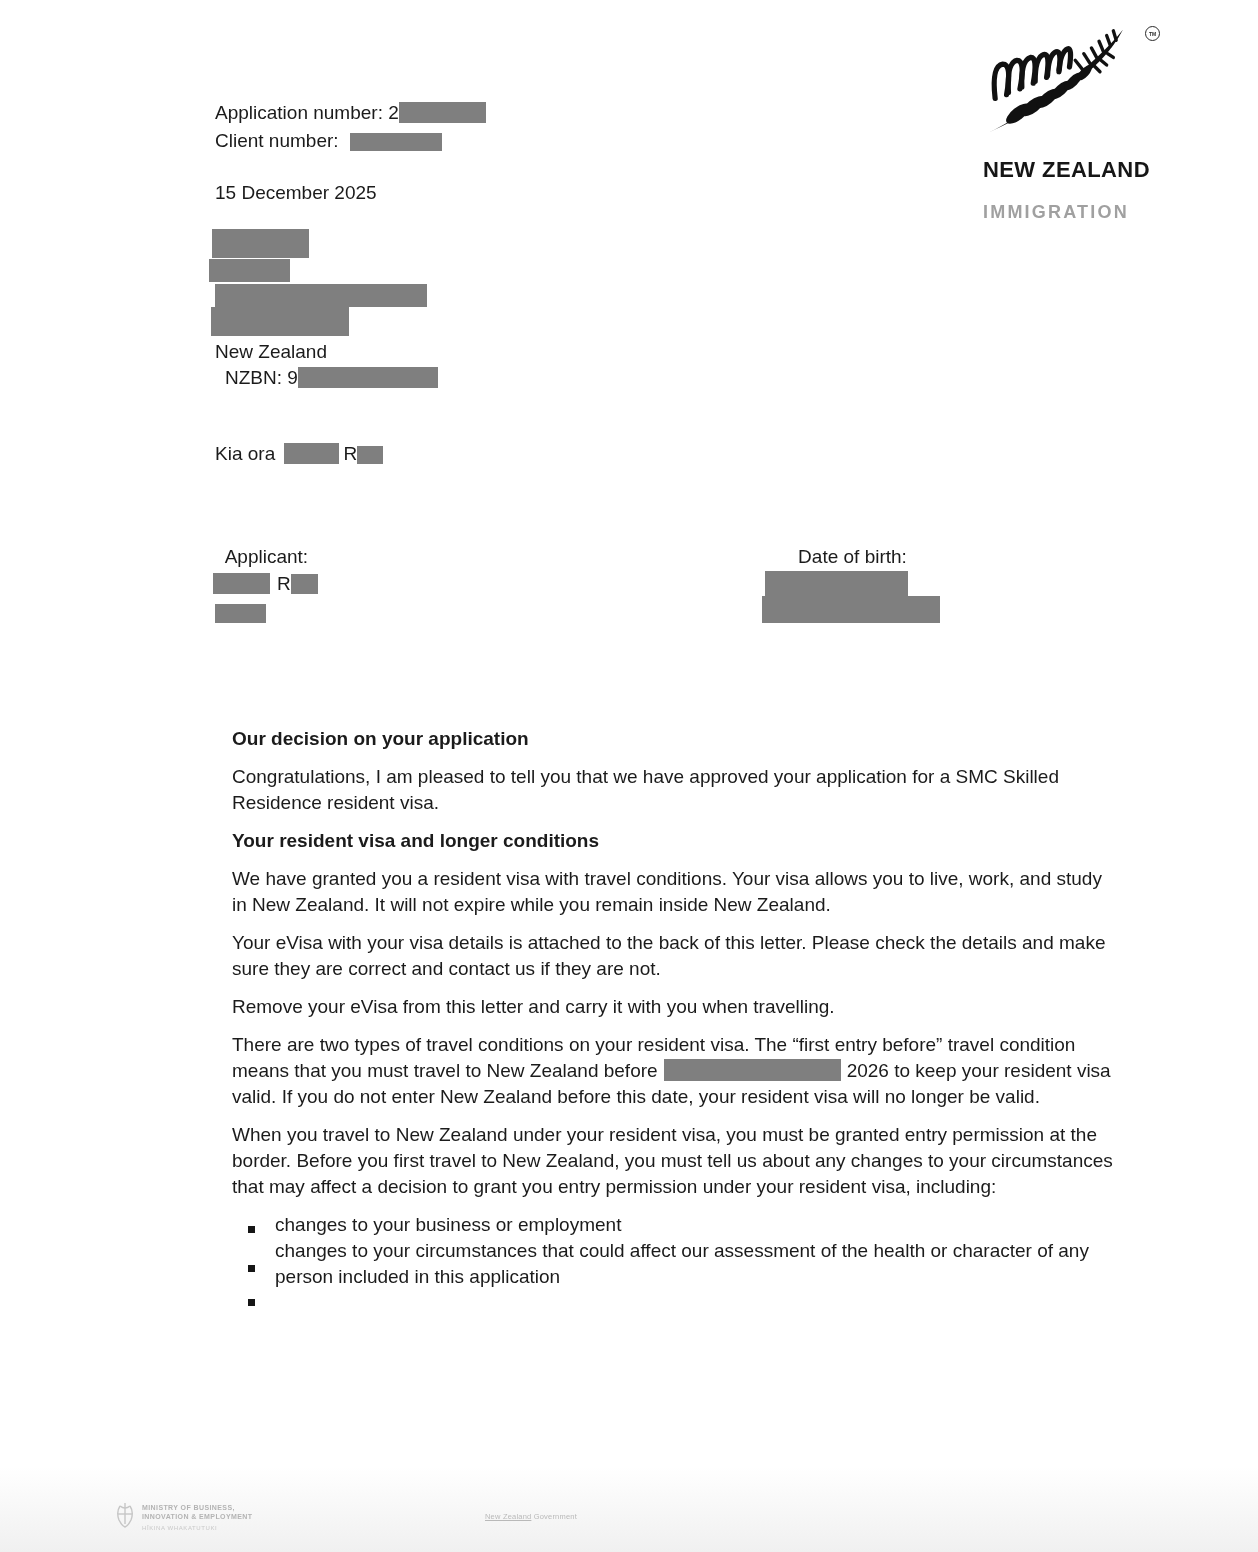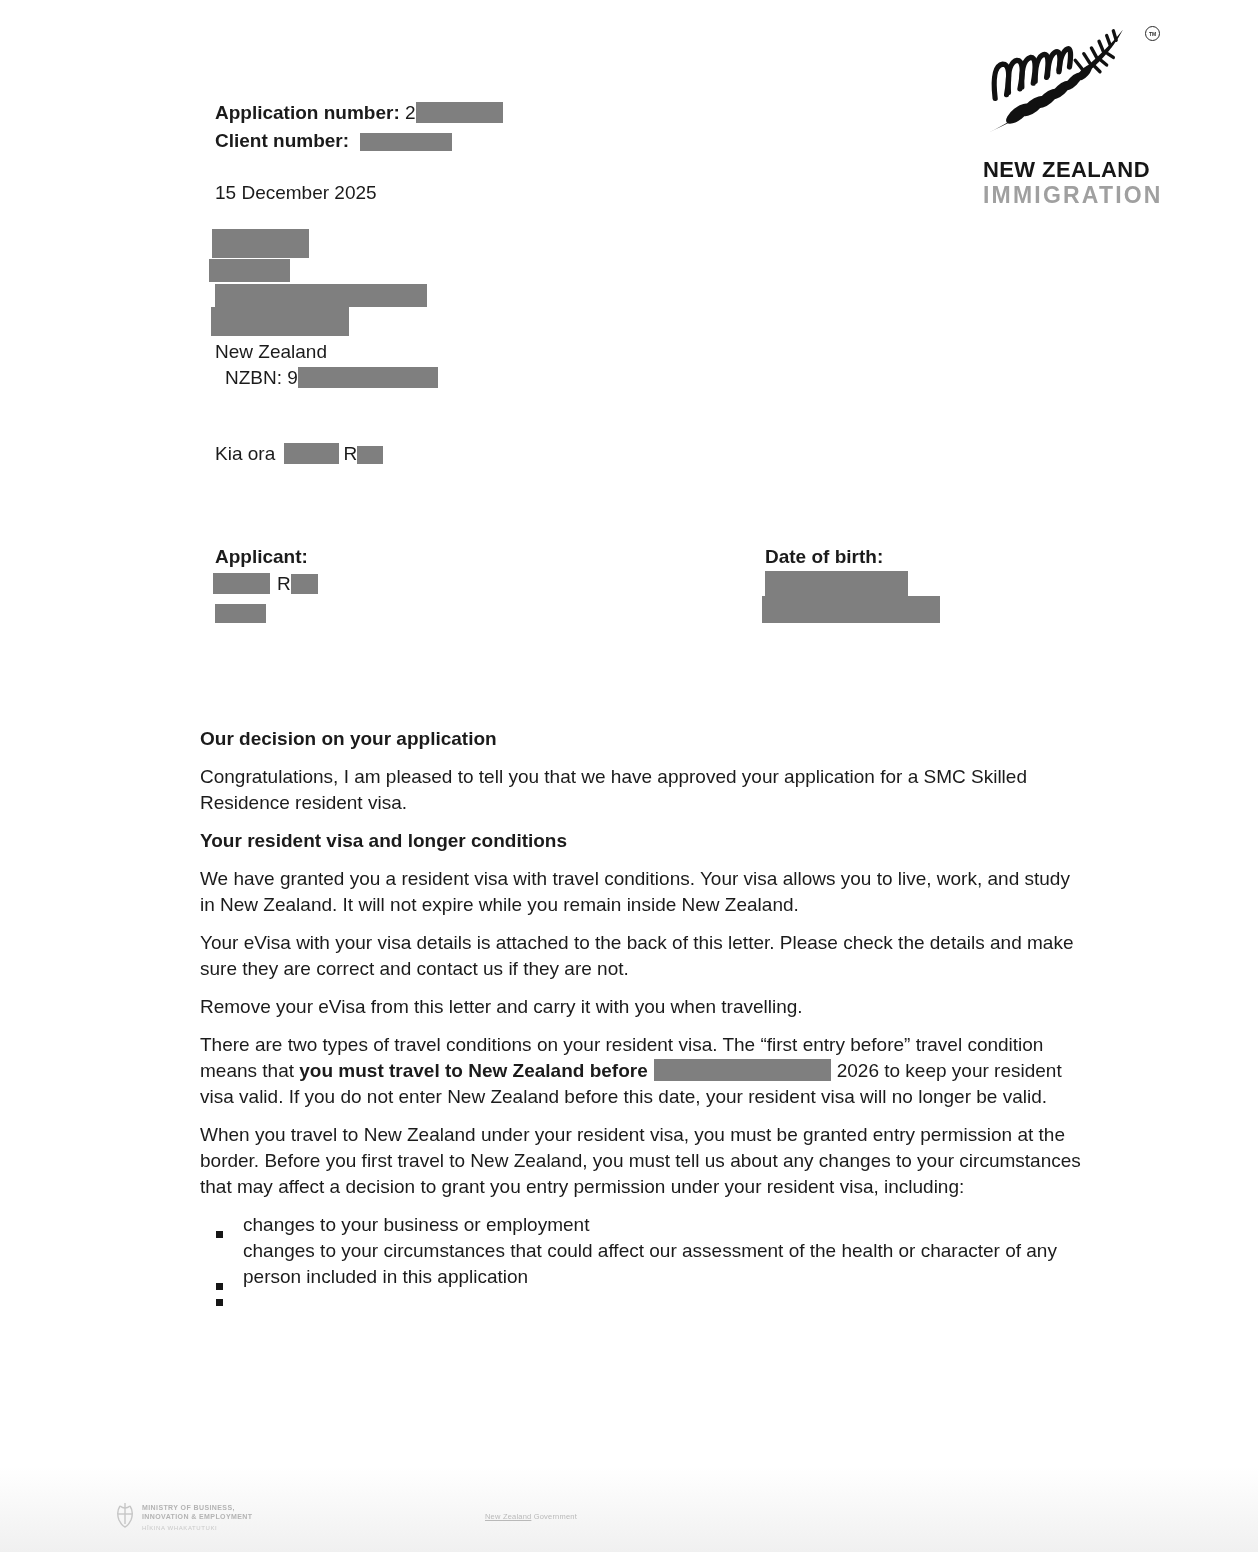--- a/index.html
+++ b/index.html
@@ -1,43 +1,43 @@
 <!DOCTYPE html>
 <html><head>
 <meta charset="utf-8">
 <style>
   html,body { margin:0; padding:0; background:#ffffff; }
   .page {
     position:relative; width:1258px; height:1552px; background:#ffffff;
     font-family:"Liberation Sans", sans-serif; color:#1b1b1b; overflow:hidden;
   }
   .abs { position:absolute; }
-  .b { font-weight:bold; }
+  .b { font-weight:normal;text-align:center; }
   .t { font-size:19px; line-height:26px; }
   .redact { display:inline-block; background:#7f7f7f; vertical-align:-4px; }
   .redact-b { display:block; background:#7f7f7f; }
 
   
-  .body-col { position:absolute; left:200px; top:712px; width:885px; font-size:19px; line-height:26px; }
+  .body-col { position:absolute; left:232px; top:712px; width:885px; font-size:19px; line-height:26px; }
   .body-h { font-weight:bold; font-size:19px; line-height:26px; margin:0 0 12px 0; }
   .body-h.first { margin-top:14px; }
   .body-p { margin:12px 0 12px 0; }
-  .bullet-row { display:flex; align-items:flex-end; }
+  .bullet-row { display:flex; align-items:center; }
   .bullet-sq { flex:0 0 auto; width:7px; height:7px; background:#161616; margin:9px 0 0 16px; }
   .bullet-txt { margin-left:20px; }
 
   
   .logo { position:absolute; left:983px; top:26px; width:195px; }
   .tm-badge {
     position:absolute; left:162px; top:0; width:13px; height:13px; border:1.2px solid #2a2a2a;
     border-radius:50%; font-size:5px; font-weight:bold; color:#2a2a2a;
     display:flex; align-items:center; justify-content:center; letter-spacing:0;
   }
   .brand1 { font-weight:bold; font-size:22px; line-height:24px; letter-spacing:0.4px; color:#161616; margin-top:6px; }
-  .brand2 { font-weight:bold; font-size:23px; line-height:20px; letter-spacing:2.2px; color:#a0a0a0; margin-top:3px; }
+  .brand2 { font-weight:bold; font-size:18px; line-height:20px; letter-spacing:2.2px; color:#a0a0a0; margin-top:20px; }
 
   
   .footer-mbie-text { position:absolute; left:142px; top:1503px; color:#b3b3b3; }
   .mbie-line { font-size:7px; line-height:9px; font-weight:bold; letter-spacing:0.4px; }
   .mbie-maori { font-size:6px; line-height:8px; color:#c9c9c9; letter-spacing:0.6px; margin-top:3px; }
   .footer-gov { position:absolute; left:485px; top:1512px; font-size:7.5px; color:#b9b9b9; letter-spacing:0.2px; }
   .footer-gov .u { text-decoration:underline; }
   .bottom-fade {
     position:absolute; left:0; bottom:0; width:100%; height:85px;
     background:linear-gradient(to bottom, rgba(241,241,241,0) 0%, #f0f0f0 100%);

